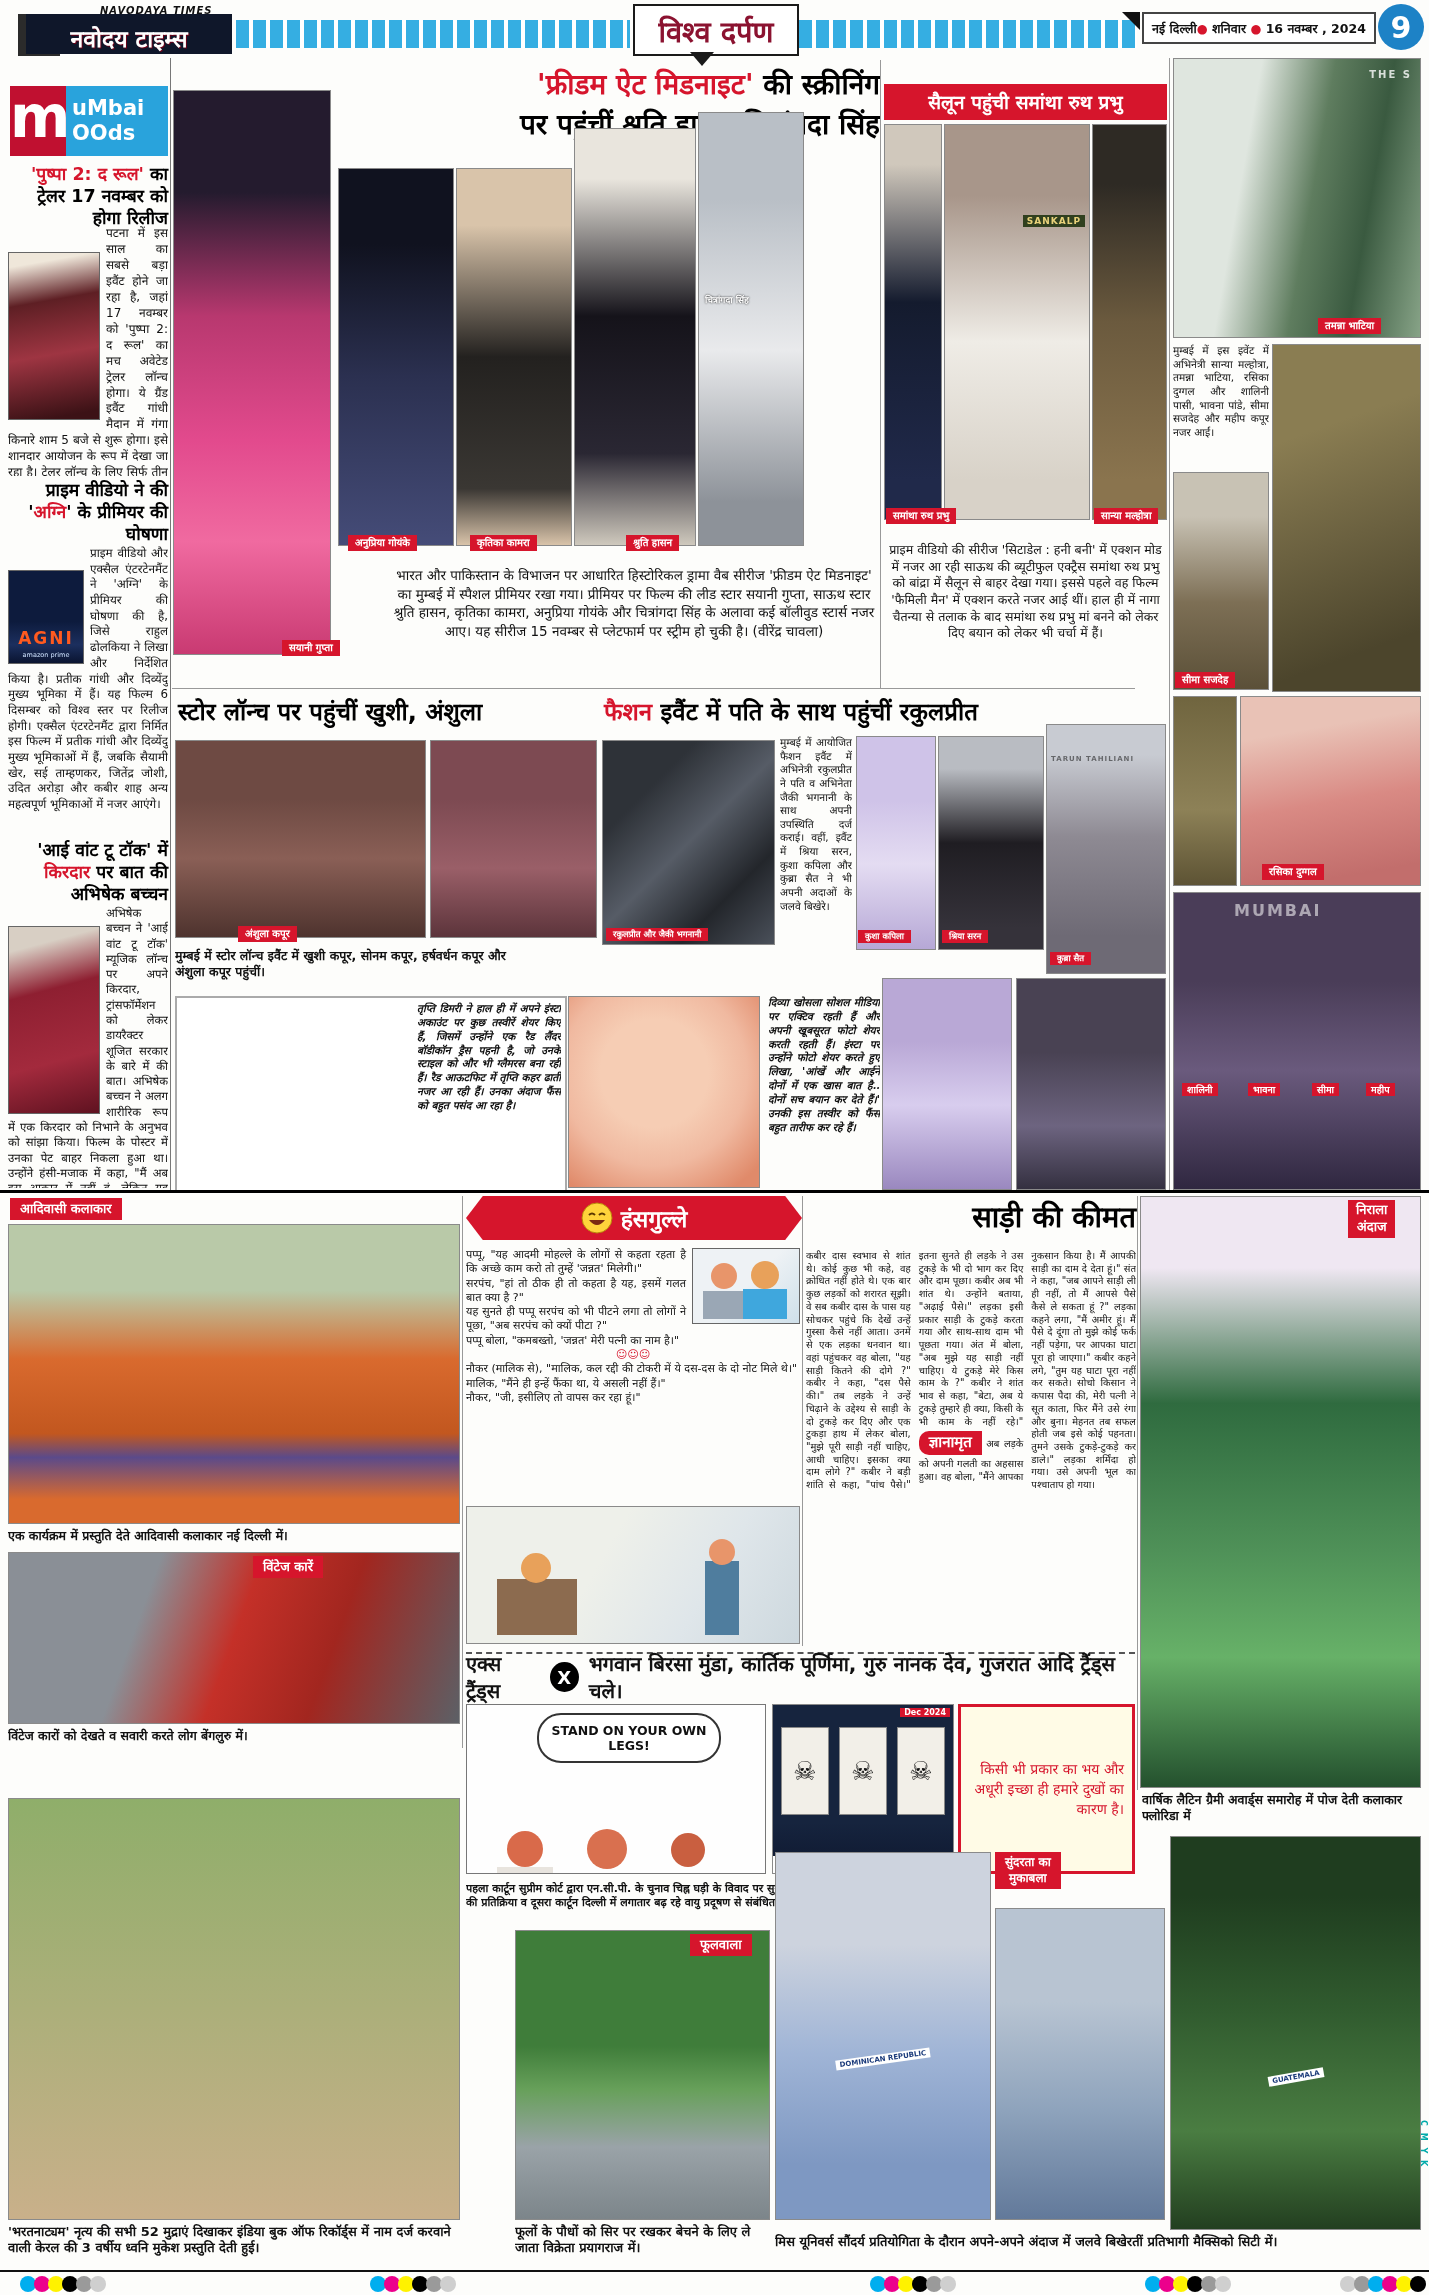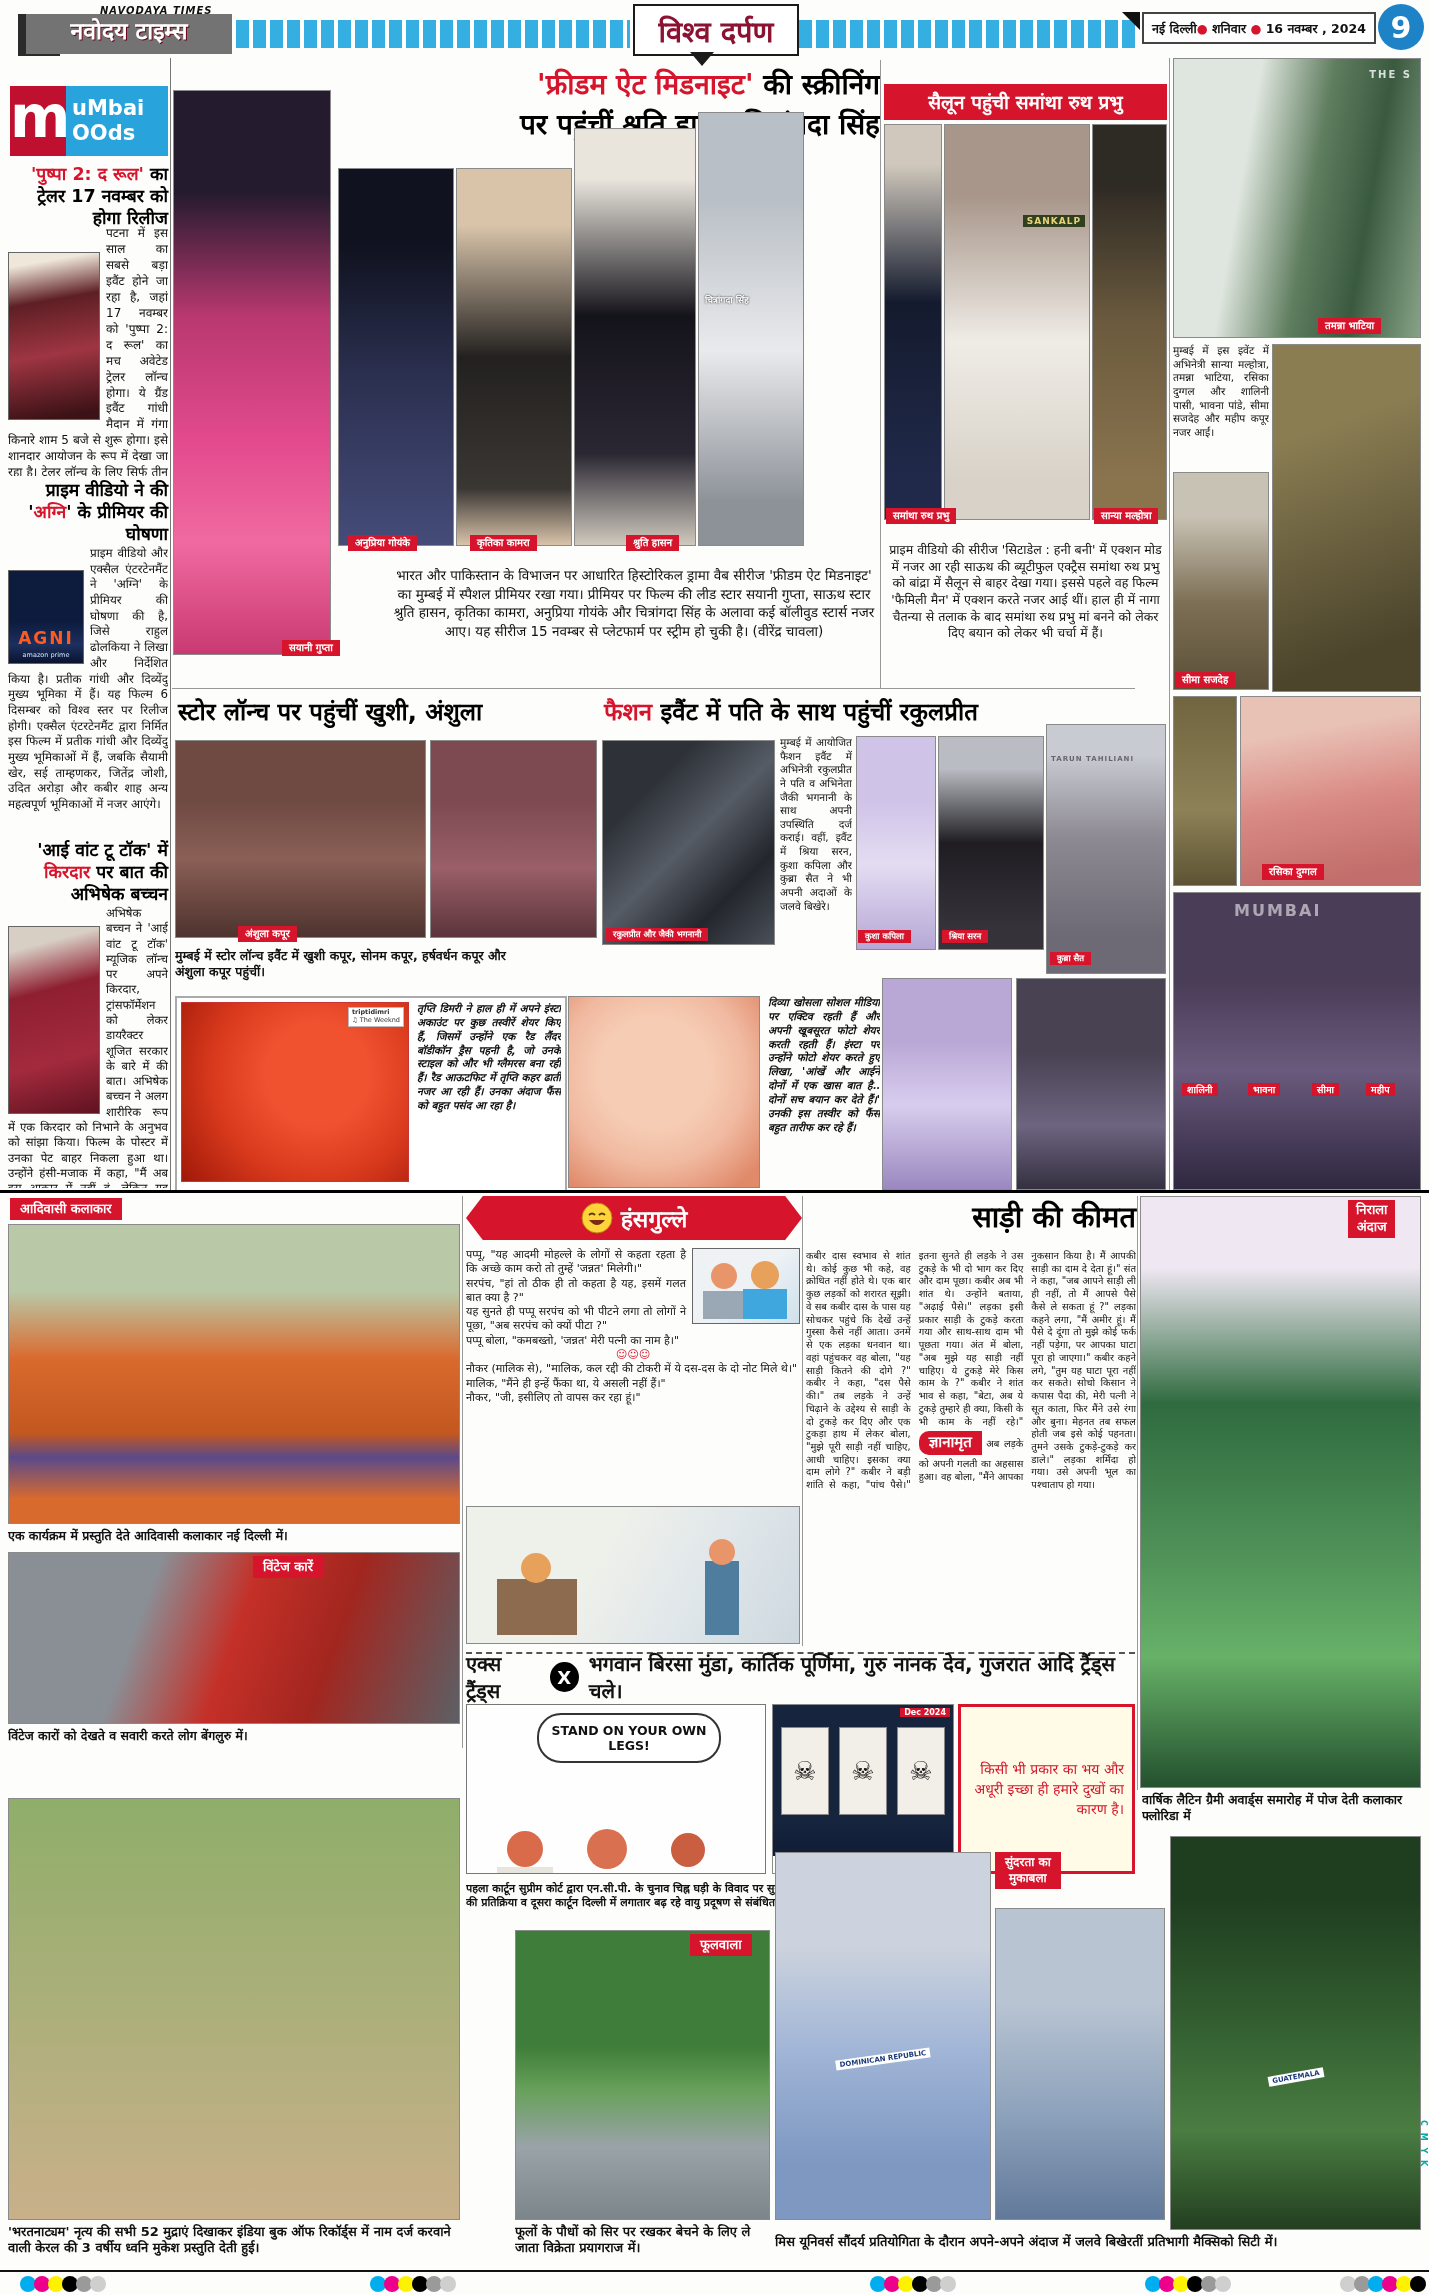--- a/index.html
+++ b/index.html
@@ -27,21 +27,21 @@
   .namechip{position:absolute;background:#d6152c;color:#fff;font-weight:700;font-size:9.5px;
         padding:0 5px;line-height:1.4;z-index:6;}
   .regdots{position:absolute;top:2276px;display:flex;}
   .regdots i{width:16px;height:16px;border-radius:50%;margin-right:-2px;display:block;}
 </style>
 </head>
 <body>
 
 <div class="abs" style="left:100px;top:5px;font-size:10px;font-weight:700;font-style:italic;letter-spacing:1px;">NAVODAYA TIMES</div>
 <div class="abs" style="left:18px;top:14px;width:42px;height:42px;background:#2b2b2b;"></div>
-<div class="abs" style="left:26px;top:14px;width:206px;height:40px;background:#737373;display:flex;align-items:flex-start;justify-content:center;">
+<div class="abs" style="left:26px;top:14px;width:206px;height:40px;background:#0f172a;display:flex;align-items:flex-end;justify-content:center;">
   <span style="color:#fff;font-weight:700;font-size:23px;text-shadow:1px 1px 0 #6d0018;">नवोदय टाइम्स</span>
 </div>
 <div class="stripes" style="left:236px;width:394px;"></div>
 <div class="abs" style="left:633px;top:4px;width:162px;height:48px;background:#fff;border:2px solid #1a1a1a;display:flex;align-items:center;justify-content:center;z-index:3;">
   <span style="color:#8b1230;font-weight:700;font-size:29px;">विश्व दर्पण</span>
 </div>
 <div class="abs" style="left:690px;top:52px;width:0;height:0;border-left:12px solid transparent;border-right:12px solid transparent;border-top:14px solid #1a1a1a;z-index:3;"></div>
 <div class="stripes" style="left:799px;width:338px;"></div>
 <div class="abs" style="left:1122px;top:12px;width:0;height:0;border-left:18px solid transparent;border-bottom:18px solid transparent;border-top:18px solid #111;"></div>
 <div class="abs" style="left:1142px;top:12px;width:230px;height:28px;border:2px solid #444;background:#fff;display:flex;align-items:center;justify-content:center;font-size:12.5px;font-weight:700;white-space:nowrap;z-index:3;">
@@ -161,26 +161,20 @@
 <div class="photo" style="left:938px;top:736px;width:106px;height:214px;background:linear-gradient(180deg,#b9bcc2 0 15%,#1f1d22 50%,#35323a 90%);"></div>
 <span class="chip" style="left:942px;top:930px;font-size:8.5px;">श्रिया सरन</span>
 <div class="photo" style="left:1046px;top:724px;width:120px;height:250px;background:linear-gradient(180deg,#c8cbd2 0 12%,#8e8a93 45%,#6e6a75 85%);">
   <span class="backdrop" style="left:4px;top:30px;font-size:7px;color:rgba(20,20,20,.55);letter-spacing:1px;">TARUN TAHILIANI</span>
 </div>
 <span class="chip" style="left:1050px;top:952px;font-size:8.5px;">कुब्रा सैत</span>
 <div class="photo" style="left:882px;top:978px;width:130px;height:212px;background:linear-gradient(180deg,#b9a8d6 0 30%,#d8cdee 60%,#9a88bf);"></div>
 <div class="photo" style="left:1016px;top:978px;width:150px;height:212px;background:linear-gradient(180deg,#494253 0 35%,#6d6480 70%,#343040);"></div>
 
 <div class="abs" style="left:175px;top:996px;width:388px;height:192px;border:2px solid #aaa;background:#fff;">
-  <div class="photo" style="left:4px;top:4px;width:228px;height:180px;border:1px solid #c33;background:radial-gradient(circle at 60% 40%,#f0512f 0 30%,#d93a1d 60%,#a01808);">
-    <span class="wm">
-      <b>triptidimri</b><br>
-      <span>♫ The Weeknd</span>
-    </span>
-  </div>
   <div style="position:absolute;left:240px;top:4px;width:144px;height:182px;font-size:10.5px;line-height:1.32;text-align:justify;font-weight:700;font-style:italic;overflow:hidden;">तृप्ति डिमरी ने हाल ही में अपने इंस्टा अकाउंट पर कुछ तस्वीरें शेयर किए हैं, जिसमें उन्होंने एक रैड लैंदर बॉडीकॉन ड्रैस पहनी है, जो उनके स्टाइल को और भी ग्लैमरस बना रही हैं। रैड आऊटफिट में तृप्ति कहर ढाती नजर आ रही हैं। उनका अंदाज फैंस को बहुत पसंद आ रहा है।</div>
 </div>
 <div class="photo" style="left:568px;top:996px;width:192px;height:192px;background:radial-gradient(circle at 45% 40%,#f6cdb4 0 35%,#f0b9a0 60%,#e08a6a 90%);"></div>
 <div class="serif-it" style="position:absolute;left:768px;top:996px;width:112px;height:192px;font-size:10.5px;line-height:1.32;text-align:justify;overflow:hidden;">दिव्या खोसला सोशल मीडिया पर एक्टिव रहती हैं और अपनी खूबसूरत फोटो शेयर करती रहती हैं। इंस्टा पर उन्होंने फोटो शेयर करते हुए लिखा, 'आंखें और आईने दोनों में एक खास बात है.. दोनों सच बयान कर देते हैं।' उनकी इस तस्वीर को फैंस बहुत तारीफ कर रहे हैं।</div>
 
 <div class="abs" style="left:0;top:1190px;width:1429px;height:3px;background:#000;"></div>
 
 <span class="chip chip-lg" style="left:10px;top:1198px;">आदिवासी कलाकार</span>
 <div class="photo" style="left:8px;top:1224px;width:452px;height:300px;background:linear-gradient(180deg,#b9c9a8 0 22%,#d96a2e 45%,#c2571f 70%,#5b4a8a 78%,#d96a2e 92%);"></div>
 <div class="capline" style="left:8px;top:1528px;width:452px;height:20px;">एक कार्यक्रम में प्रस्तुति देते आदिवासी कलाकार नई दिल्ली में।</div>

